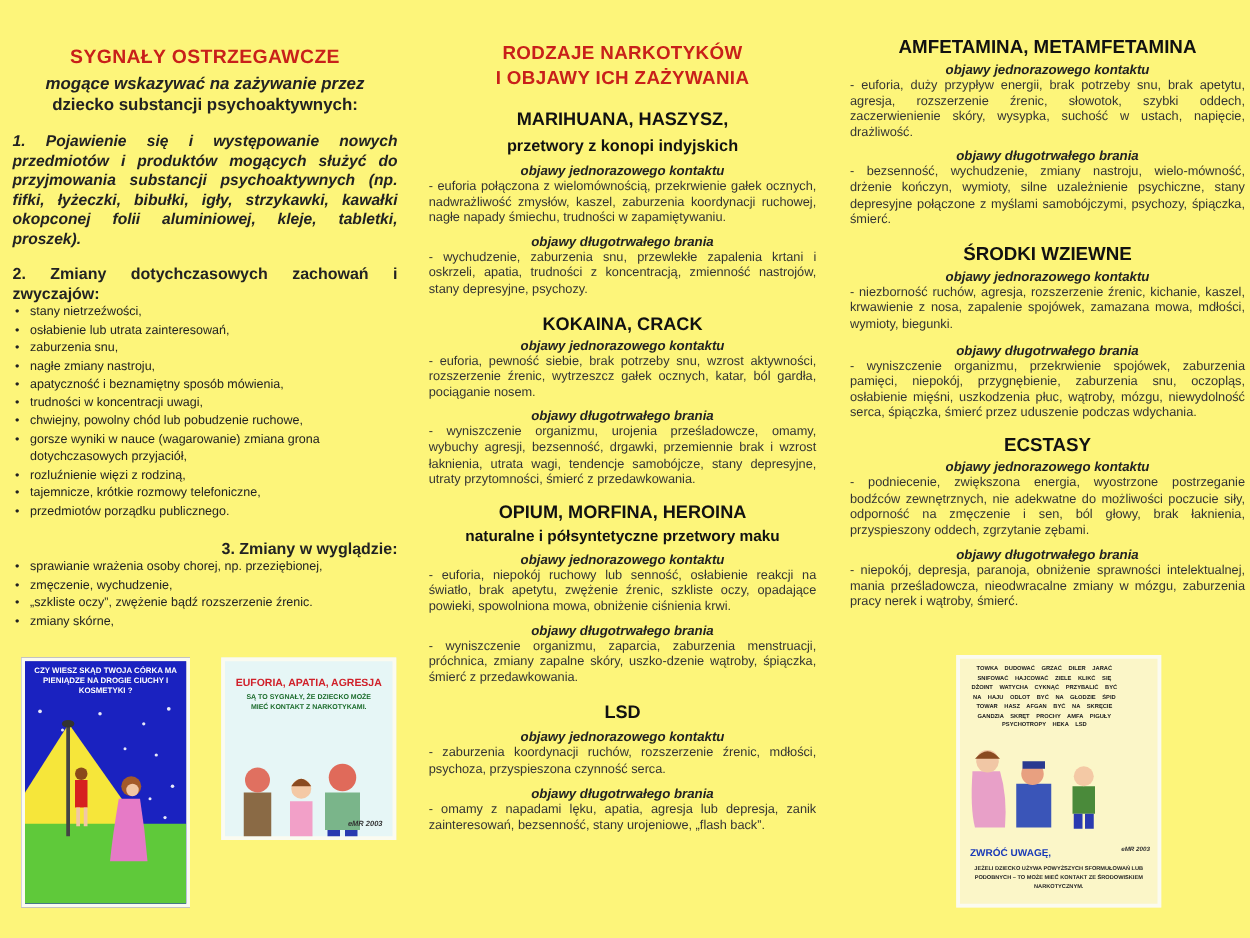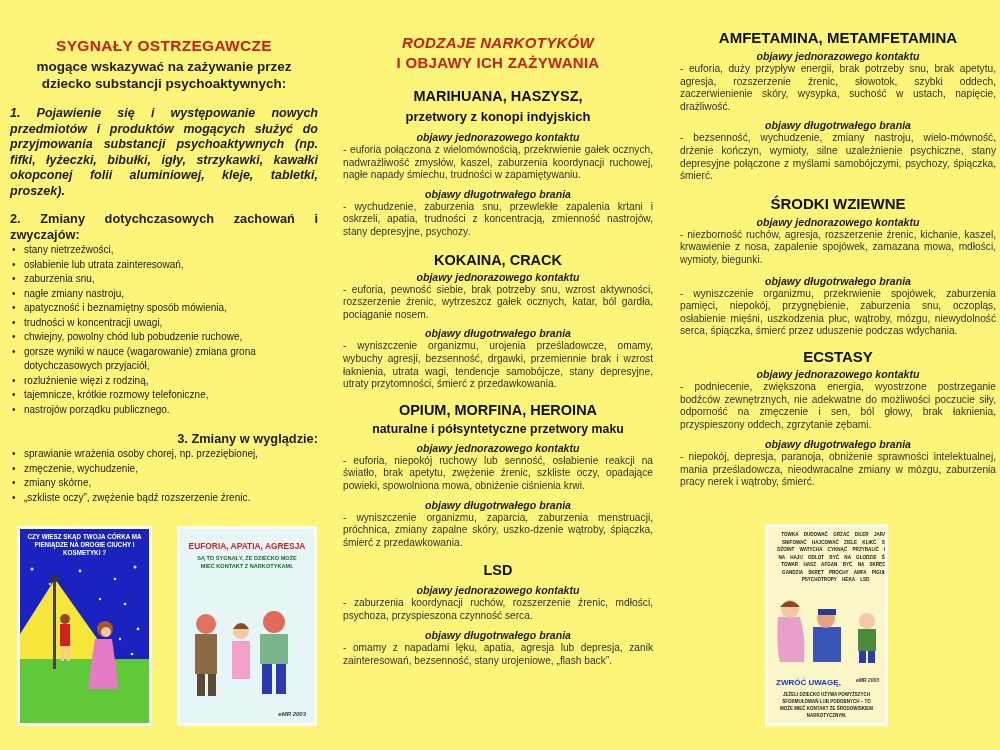--- a/index.html
+++ b/index.html
@@ -51,46 +51,46 @@
   }
   .cartoon .cap {
     position:absolute; left:0; right:0; text-align:center; font-weight:bold;
   }
 </style>
 </head>
 <body>
 
 <div class="col col1">
   <div class="red-title" style="margin-top:36px;font-size:15.5px;">SYGNAŁY OSTRZEGAWCZE</div>
-  <div class="sub-title" style="margin-top:2px;">mogące wskazywać na zażywanie przez</div>
+  <div class="sub-title" style="margin-top:2px;font-style:italic;">mogące wskazywać na zażywanie przez</div>
   <div class="sub-title">dziecko substancji psychoaktywnych:</div>
 
   <div class="para" style="margin-top:14px;">1.  Pojawienie się i występowanie nowych przedmiotów i produktów mogących służyć do przyjmowania substancji psychoaktywnych (np. fifki, łyżeczki, bibułki, igły, strzykawki, kawałki okopconej folii aluminiowej, kleje, tabletki, proszek).</div>
 
   <div class="point-h" style="margin-top:12px;text-align:justify;">2. Zmiany dotychczasowych zachowań i zwyczajów:</div>
   <ul class="bul">
     <li>stany nietrzeźwości,</li>
     <li>osłabienie lub utrata zainteresowań,</li>
     <li>zaburzenia snu,</li>
     <li>nagłe zmiany nastroju,</li>
     <li>apatyczność i beznamiętny sposób mówienia,</li>
     <li>trudności w koncentracji uwagi,</li>
     <li>chwiejny, powolny chód lub pobudzenie ruchowe,</li>
     <li>gorsze wyniki w nauce (wagarowanie) zmiana grona dotychczasowych przyjaciół,</li>
     <li>rozluźnienie więzi z rodziną,</li>
     <li>tajemnicze, krótkie rozmowy telefoniczne,</li>
-    <li>nastrojów porządku publicznego.</li>
+    <li>przedmiotów porządku publicznego.</li>
   </ul>
 
   <div class="point-h" style="margin-top:14px;text-align:right;">3.   Zmiany w wyglądzie:</div>
   <ul class="bul">
     <li>sprawianie wrażenia osoby chorej, np. przeziębionej,</li>
     <li>zmęczenie, wychudzenie,</li>
+    <li>„szkliste oczy”, zwężenie bądź rozszerzenie źrenic.</li>
     <li>zmiany skórne,</li>
-    <li>„szkliste oczy”, zwężenie bądź rozszerzenie źrenic.</li>
   </ul>
 </div>
 
 <div class="cartoon" style="left:17px;top:526px;width:135px;height:200px;background:#1a1fb8;">
   <svg width="129" height="194" viewBox="0 0 129 194" style="position:absolute;left:0;top:0;">
     <rect x="0" y="0" width="129" height="194" fill="#1a22c0"></rect>
     <g fill="#ffffff" opacity="0.9">
       <circle cx="12" cy="40" r="1.5"></circle>
         <circle cx="30" cy="55" r="1.2"></circle>
         <circle cx="60" cy="42" r="1.4"></circle>
@@ -111,41 +111,41 @@
     <circle cx="45" cy="90" r="5" fill="#8a4a1a"></circle>
     <rect x="41" y="117" width="3" height="15" fill="#f1c7a5"></rect>
       <rect x="47" y="117" width="3" height="15" fill="#f1c7a5"></rect>
     <path d="M75,110 Q70,140 68,160 L98,160 Q96,135 92,110 Z" fill="#e67ac6"></path>
     <circle cx="85" cy="100" r="8" fill="#a35a2a"></circle>
     <circle cx="86" cy="103" r="5" fill="#f1c7a5"></circle>
   </svg>
   <div class="cap" style="top:4px;font-size:6.3px;color:#fff;line-height:8px;padding:0 6px;">CZY WIESZ SKĄD TWOJA CÓRKA MA PIENIĄDZE NA DROGIE CIUCHY I KOSMETYKI ?</div>
 </div>
 
-<div class="cartoon" style="left:177px;top:526px;width:140px;height:200px;background:#e6f6f6;">
+<div class="cartoon" style="left:177px;top:526px;width:140px;height:146px;background:#e6f6f6;">
   <div class="cap" style="top:12px;font-size:8.4px;color:#d0202a;">EUFORIA, APATIA, AGRESJA</div>
   <div class="cap" style="top:25px;font-size:5.6px;color:#1a6a2a;line-height:8px;padding:0 14px;">SĄ TO SYGNAŁY, ŻE DZIECKO MOŻE MIEĆ KONTAKT Z NARKOTYKAMI.</div>
   <svg width="134" height="120" viewBox="0 0 134 120" style="position:absolute;left:0;top:60px;">
     <rect x="15" y="45" width="22" height="40" fill="#8a6a45"></rect>
     <circle cx="26" cy="35" r="10" fill="#e07060"></circle>
     <rect x="17" y="85" width="8" height="22" fill="#5a4a35"></rect>
       <rect x="28" y="85" width="8" height="22" fill="#5a4a35"></rect>
     <rect x="52" y="52" width="18" height="38" fill="#f2a0c8"></rect>
     <circle cx="61" cy="42" r="8" fill="#f4c9a5"></circle>
     <path d="M53,40 Q61,28 69,40" fill="#8a4a20"></path>
     <rect x="80" y="45" width="28" height="30" fill="#7ab58a"></rect>
     <rect x="82" y="75" width="10" height="30" fill="#2a3ab0"></rect>
       <rect x="96" y="75" width="10" height="30" fill="#2a3ab0"></rect>
     <circle cx="94" cy="33" r="11" fill="#e06a5a"></circle>
   </svg>
   <div class="cap" style="bottom:6px;right:8px;left:auto;font-size:6px;font-style:italic;color:#333;">eMR 2003</div>
 </div>
 
 <div class="col col2">
-  <div class="red-title" style="margin-top:33px;font-style:italic;">RODZAJE NARKOTYKÓW</div>
+  <div class="red-title" style="margin-top:33px;">RODZAJE NARKOTYKÓW</div>
   <div class="red-title">I OBJAWY ICH ZAŻYWANIA</div>
 
   <div style="margin-top:14px;">
     <div class="drug-h">MARIHUANA, HASZYSZ,</div>
     <div class="drug-sub" style="margin-top:4px;font-size:13px;">przetwory z konopi indyjskich</div>
     <div class="sym-h" style="margin-top:6px;">objawy jednorazowego kontaktu</div>
     <div class="sym-t">- euforia połączona z wielomównością, przekrwienie gałek ocznych, nadwrażliwość zmysłów, kaszel, zaburzenia koordynacji ruchowej, nagłe napady śmiechu, trudności w zapamiętywaniu.</div>
     <div class="sym-h" style="margin-top:6px;">objawy długotrwałego brania</div>
     <div class="sym-t">- wychudzenie, zaburzenia snu, przewlekłe zapalenia krtani i oskrzeli, apatia, trudności z koncentracją, zmienność nastrojów, stany depresyjne, psychozy.</div>
   </div>
@@ -196,21 +196,21 @@
 
   <div style="margin-top:10px;">
     <div class="drug-h" style="font-size:15px;">ECSTASY</div>
     <div class="sym-h" style="margin-top:2px;">objawy jednorazowego kontaktu</div>
     <div class="sym-t">- podniecenie, zwiększona energia, wyostrzone postrzeganie bodźców zewnętrznych, nie adekwatne do możliwości poczucie siły, odporność na zmęczenie i sen, ból głowy, brak łaknienia, przyspieszony oddech, zgrzytanie zębami.</div>
     <div class="sym-h" style="margin-top:7px;">objawy długotrwałego brania</div>
     <div class="sym-t">- niepokój, depresja, paranoja, obniżenie sprawności intelektualnej, mania prześladowcza, nieodwracalne zmiany w mózgu, zaburzenia pracy nerek i wątroby, śmierć.</div>
   </div>
 </div>
 
-<div class="cartoon" style="left:765px;top:524px;width:123px;height:202px;background:#fbf6c8;">
+<div class="cartoon" style="left:765px;top:524px;width:164px;height:202px;background:#fbf6c8;">
   <div id="slang-cloud" style="position:absolute;left:4px;top:4px;width:127px;height:105px;font-size:4.6px;font-weight:bold;color:#222;line-height:7.5px;text-align:center;word-spacing:4px;"><span>TOWKA </span><span>DUDOWAĆ </span><span>GRZAĆ </span><span>DILER </span><span>JARAĆ </span><span>SNIFOWAĆ </span><span>HAJCOWAĆ </span><span>ZIELE </span><span>KLIKĆ SIĘ </span><span>DŻOINT </span><span>WATYCHA </span><span>CYKNĄĆ </span><span>PRZYBALIĆ </span><span>BYĆ NA HAJU </span><span>ODLOT </span><span>BYĆ NA GŁODZIE </span><span>ŚPID </span><span>TOWAR </span><span>HASZ </span><span>AFGAN </span><span>BYĆ NA SKRĘCIE </span><span>GANDZIA </span><span>SKRĘT </span><span>PROCHY </span><span>AMFA </span><span>PIGUŁY </span><span>PSYCHOTROPY </span><span>HEKA </span><span>LSD </span></div>
   <svg width="131" height="80" viewBox="0 0 131 80" style="position:absolute;left:0;top:60px;">
     <path d="M10,30 Q8,60 12,75 L36,75 Q38,50 32,30 Z" fill="#e8a0c8"></path>
     <circle cx="22" cy="22" r="9" fill="#f1c7a5"></circle>
     <path d="M12,20 Q22,8 32,20" fill="#8a4a20"></path>
     <rect x="45" y="40" width="28" height="35" fill="#3a55b8"></rect>
     <circle cx="58" cy="32" r="9" fill="#e8a080"></circle>
     <rect x="50" y="22" width="18" height="6" fill="#2a3a90"></rect>
     <rect x="90" y="42" width="18" height="22" fill="#4a8a3a"></rect>
     <rect x="91" y="64" width="7" height="12" fill="#2a3ab0"></rect>

